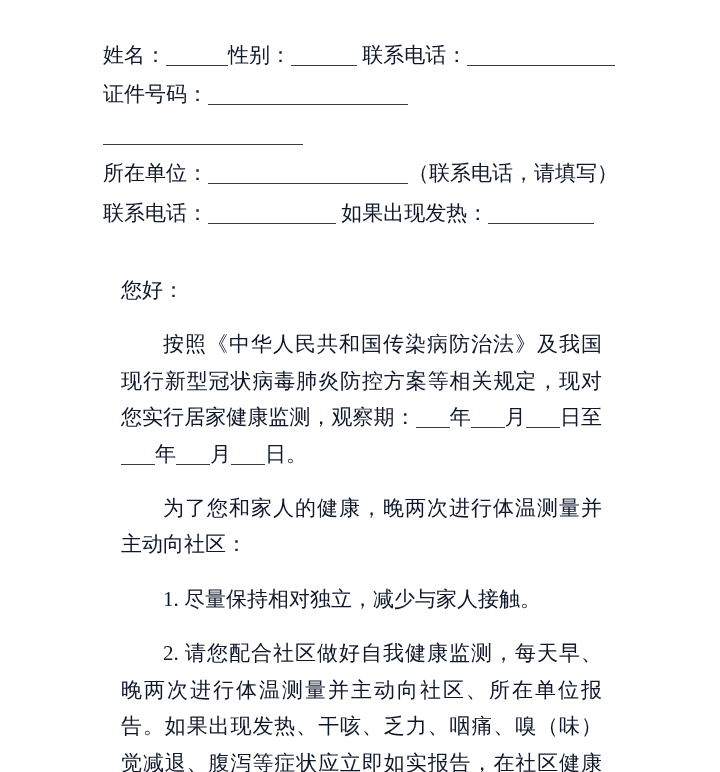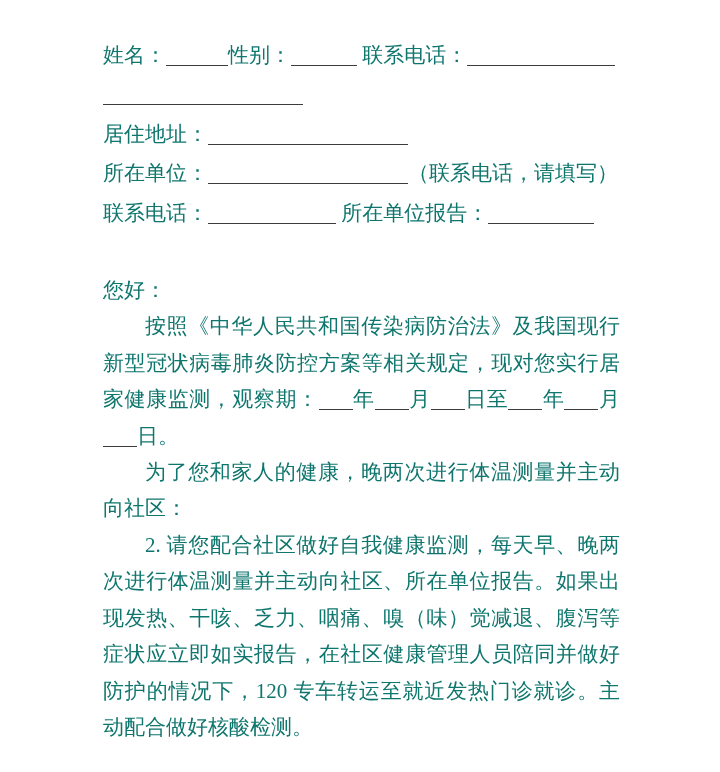--- a/index.html
+++ b/index.html
@@ -5,21 +5,21 @@
   html, body { margin: 0; padding: 0; }
   body { background: #ffffff; }
 
   .page {
     position: relative;
     width: 720px;
     height: 772px;
     background: #ffffff;
     overflow: hidden;
     font-family: "Liberation Serif", "DejaVu Serif", serif;
-    color: #0f766e;
+    color: #0f172a;
   }
 
   .content { padding: 36px 100px 0 103px; }
 
   
   .form-section { }
   .form-line {
     font-size: 21px;
     line-height: 39.4px;
     white-space: nowrap;
@@ -34,45 +34,46 @@
     vertical-align: -4px;
   }
 
   
   .body-block {
     margin-top: 39px;
     font-size: 21px;
     line-height: 36.4px;
   }
   .para {
-    margin: 0;
+    margin: 18px;
     text-align: justify;
   }
   .para.indent { text-indent: 42px; }
   .para .text-run { white-space: pre-wrap; }
 </style>
 </head>
 <body>
 
 <div class="page">
   <div class="content">
 
     <div class="form-section">
 
     <div class="form-line"><span class="label">姓名：</span><span class="blank" style="width: 62px;"></span><span class="label">性别：</span><span class="blank" style="width: 66px;"></span><span class="label"> 联系电话：</span><span class="blank" style="width: 148px;"></span></div>
+        <div class="form-line"><span class="label">证件号码：</span><span class="blank" style="width: 200px;"></span></div>
         <div class="form-line"><span class="blank" style="width: 200px;"></span></div>
-        <div class="form-line"><span class="label">居住地址：</span><span class="blank" style="width: 200px;"></span></div>
         <div class="form-line"><span class="label">所在单位：</span><span class="blank" style="width: 200px;"></span><span class="label">（联系电话，请填写）</span></div>
-        <div class="form-line"><span class="label">联系电话：</span><span class="blank" style="width: 128px;"></span><span class="label"> 所在单位报告：</span><span class="blank" style="width: 106px;"></span></div>
+        <div class="form-line"><span class="label">联系电话：</span><span class="blank" style="width: 128px;"></span><span class="label"> 如果出现发热：</span><span class="blank" style="width: 106px;"></span></div>
       </div>
 
     <div class="body-block">
       <p class="para">您好：</p>
       <div>
 
       <p class="para indent"><span class="text-run">按照《中华人民共和国传染病防治法》及我国现行新型冠状病毒肺炎防控方案等相关规定，现对您实行居家健康监测，观察期：</span><span class="blank" style="width: 34px;"></span><span class="text-run">年</span><span class="blank" style="width: 34px;"></span><span class="text-run">月</span><span class="blank" style="width: 34px;"></span><span class="text-run">日至</span><span class="blank" style="width: 34px;"></span><span class="text-run">年</span><span class="blank" style="width: 34px;"></span><span class="text-run">月</span><span class="blank" style="width: 34px;"></span><span class="text-run">日。</span></p>
           <p class="para indent"><span class="text-run">为了您和家人的健康，晚两次进行体温测量并主动向社区：</span></p>
+          <p class="para indent"><span class="text-run">1. 尽量保持相对独立，减少与家人接触。</span></p>
           <p class="para indent"><span class="text-run">2. 请您配合社区做好自我健康监测，每天早、晚两次进行体温测量并主动向社区、所在单位报告。如果出现发热、干咳、乏力、咽痛、嗅（味）觉减退、腹泻等症状应立即如实报告，在社区健康管理人员陪同并做好防护的情况下，120 专车转运至就近发热门诊就诊。主动配合做好核酸检测。</span></p>
         </div>
     </div>
 
   </div>
 </div>
 
 </body></html>

